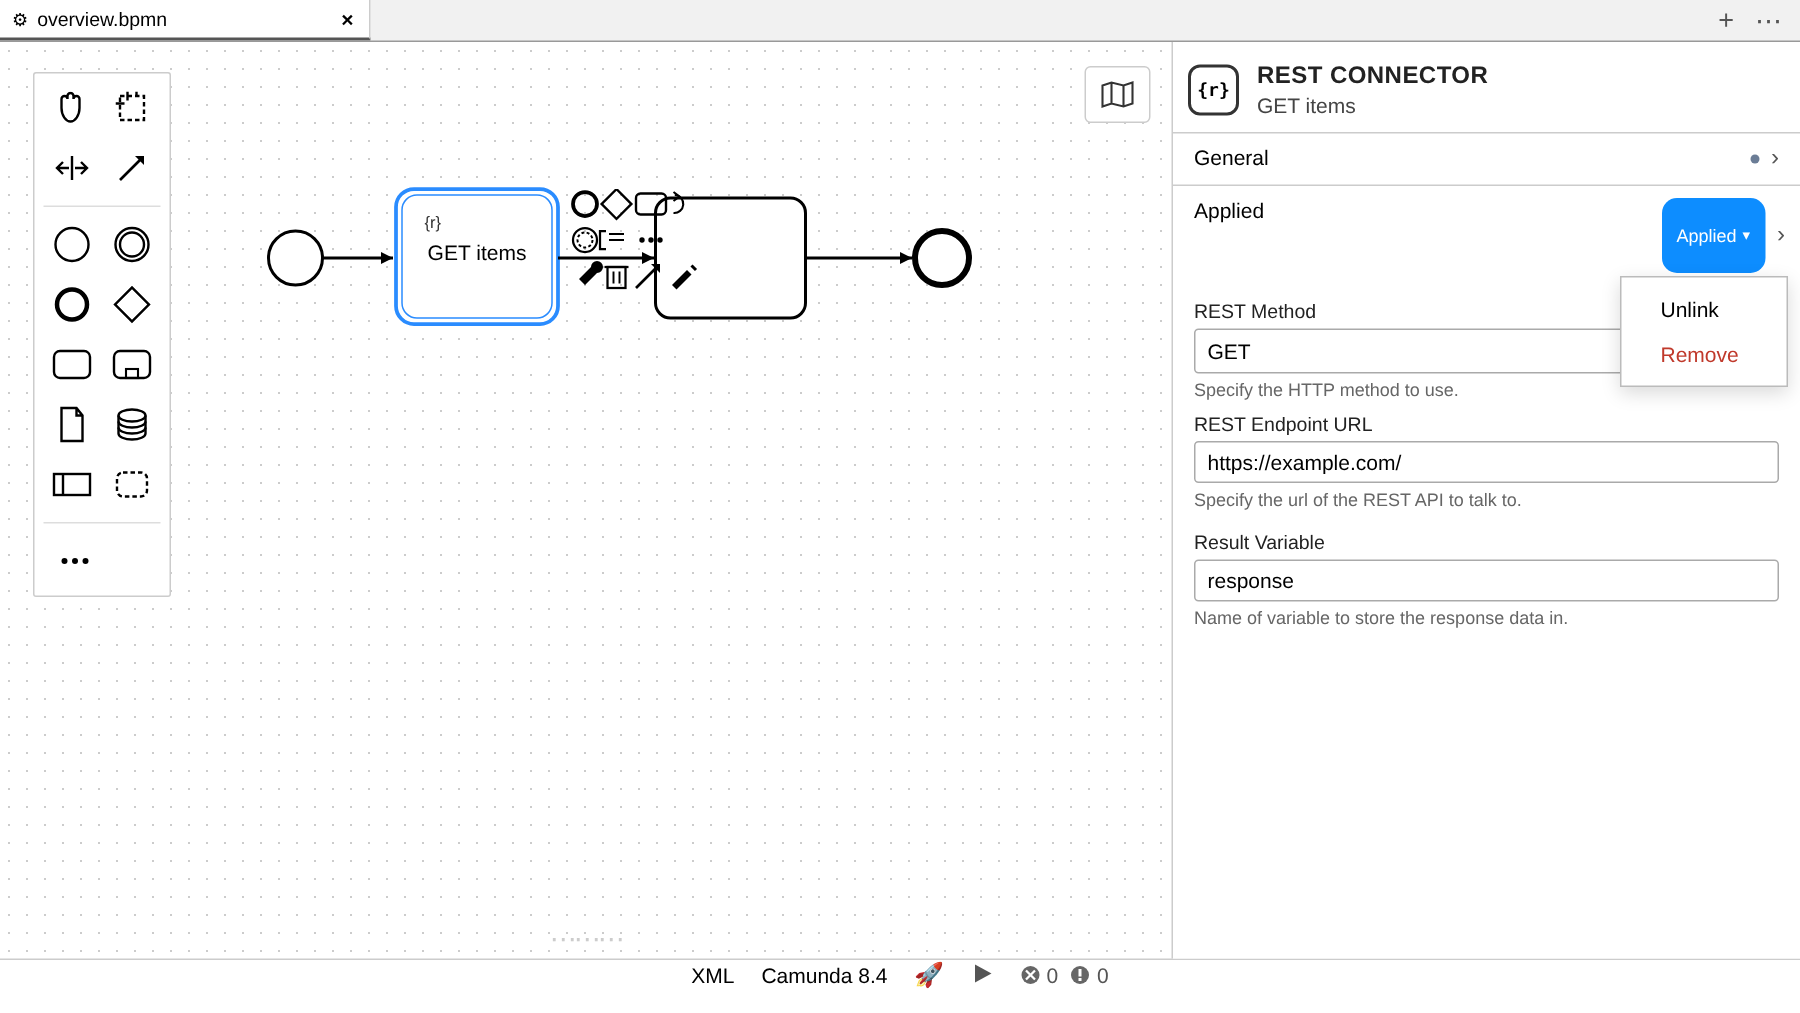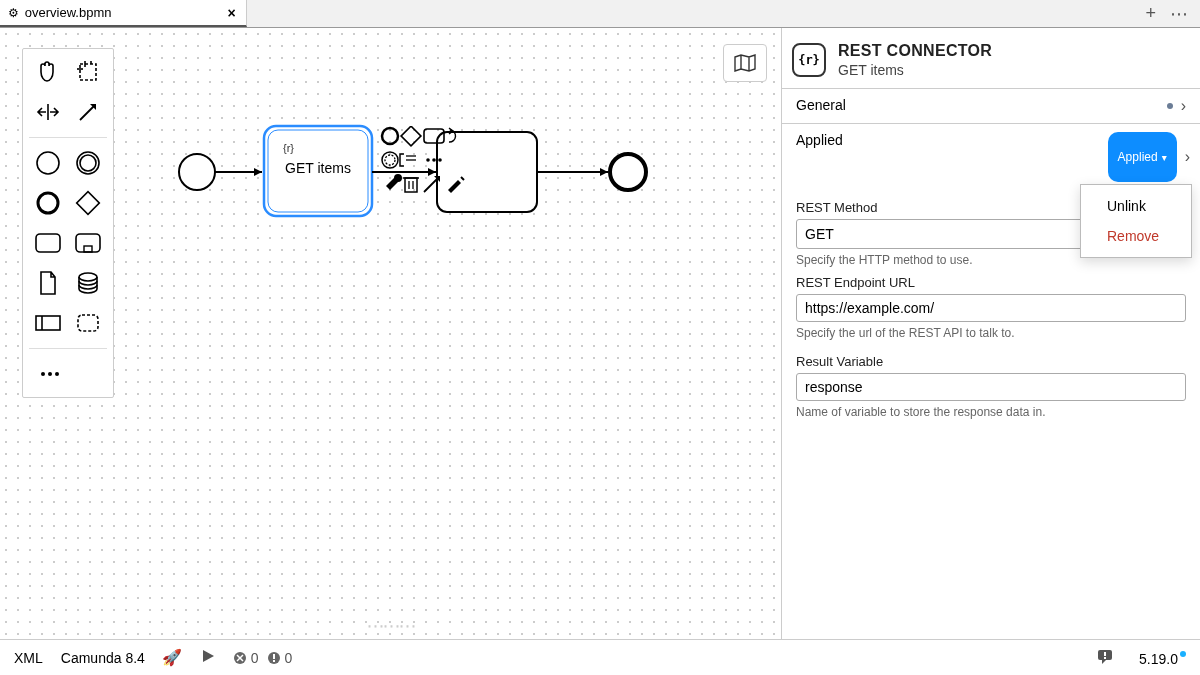--- a/index.html
+++ b/index.html
@@ -52,21 +52,21 @@
 .field-block { padding: 4px 14px 4px; }
 .field-label { font-size: 13px; color: #222; margin-bottom: 4px; }
 .text-input { width: 100%; padding: 5px 8px; border: 1px solid #aaa; border-radius: 3px; font-size: 14px; }
 .select-input { width: 100%; padding: 5px 4px; border: 1px solid #aaa; border-radius: 3px; font-size: 14px; background: #fff; }
 .help-text { font-size: 12px; color: #666; margin-top: 4px; }
 
 
 .grip { position: absolute; bottom: 2px; left: 50%; transform: translateX(-50%); color: #ccc; font-size: 18px; letter-spacing: -2px; width: 60px; text-align: center; pointer-events: none; }
 
 
-.statusbar { height: 36px; border-top: 1px solid #ccc; display: flex; align-items: center; padding: 0 14px; font-size: 14px; gap: 18px; }
+.statusbar { height: 36px; border-top: 1px solid #ccc; display: flex; align-items: center; padding: 0 14px; font-size: 14px; gap: 18px; flex-direction: column; }
 .statusbar .sb-left { display: flex; align-items: center; gap: 18px; }
 .statusbar .sb-icons { display: flex; align-items: center; gap: 8px; color: #555; }
 .statusbar .sb-icons .cnt { display: flex; align-items: center; gap: 4px; }
 .statusbar .sb-right { margin-left: auto; display: flex; align-items: flex-end; gap: 26px; }
 .ver-dot { width: 6px; height: 6px; background: #1ab0ff; border-radius: 50%; display: inline-block; margin-left: 2px; vertical-align: top; }
 
 
 .context-pad { position: absolute; }
 .context-pad svg { display: block; }
 </style>

